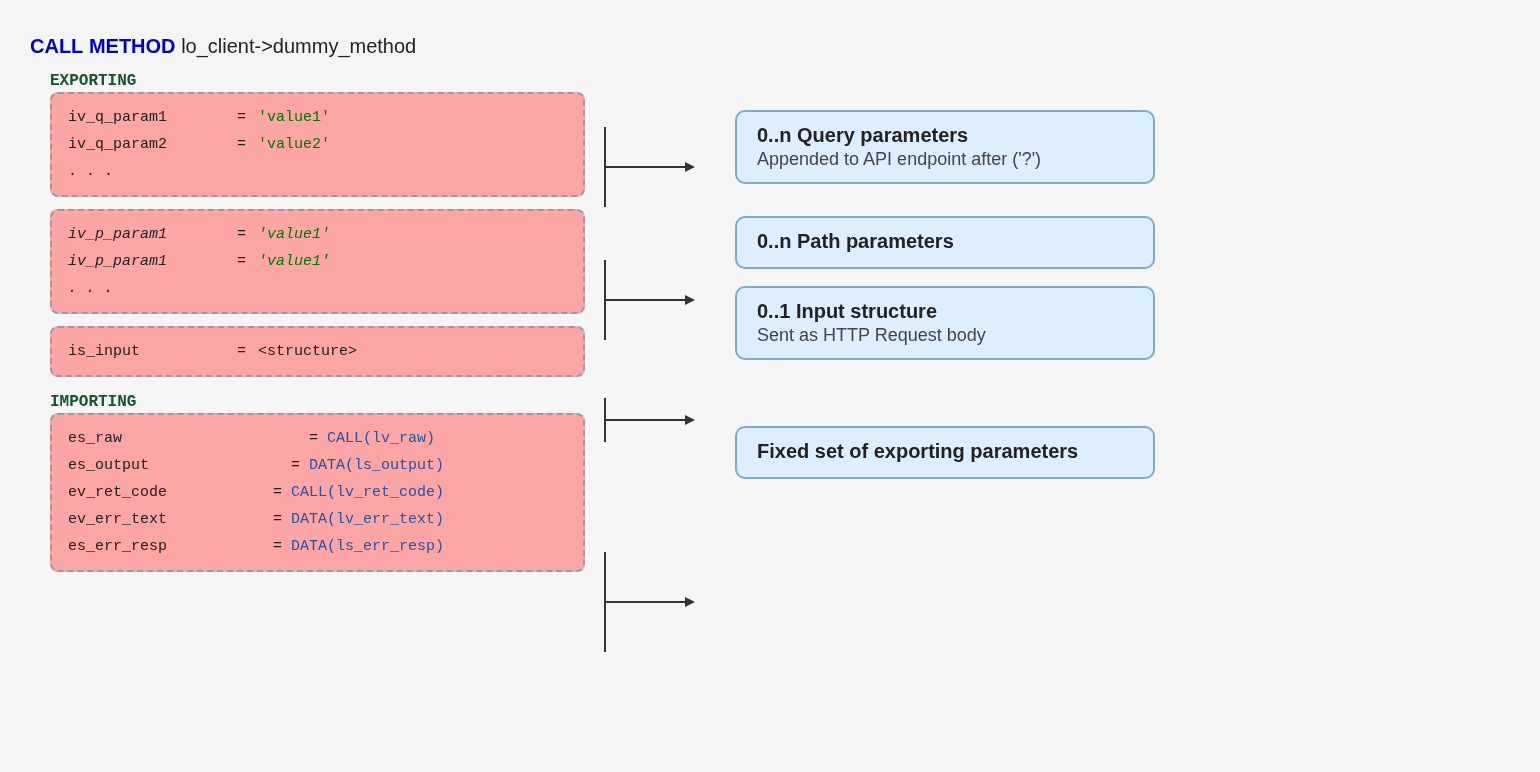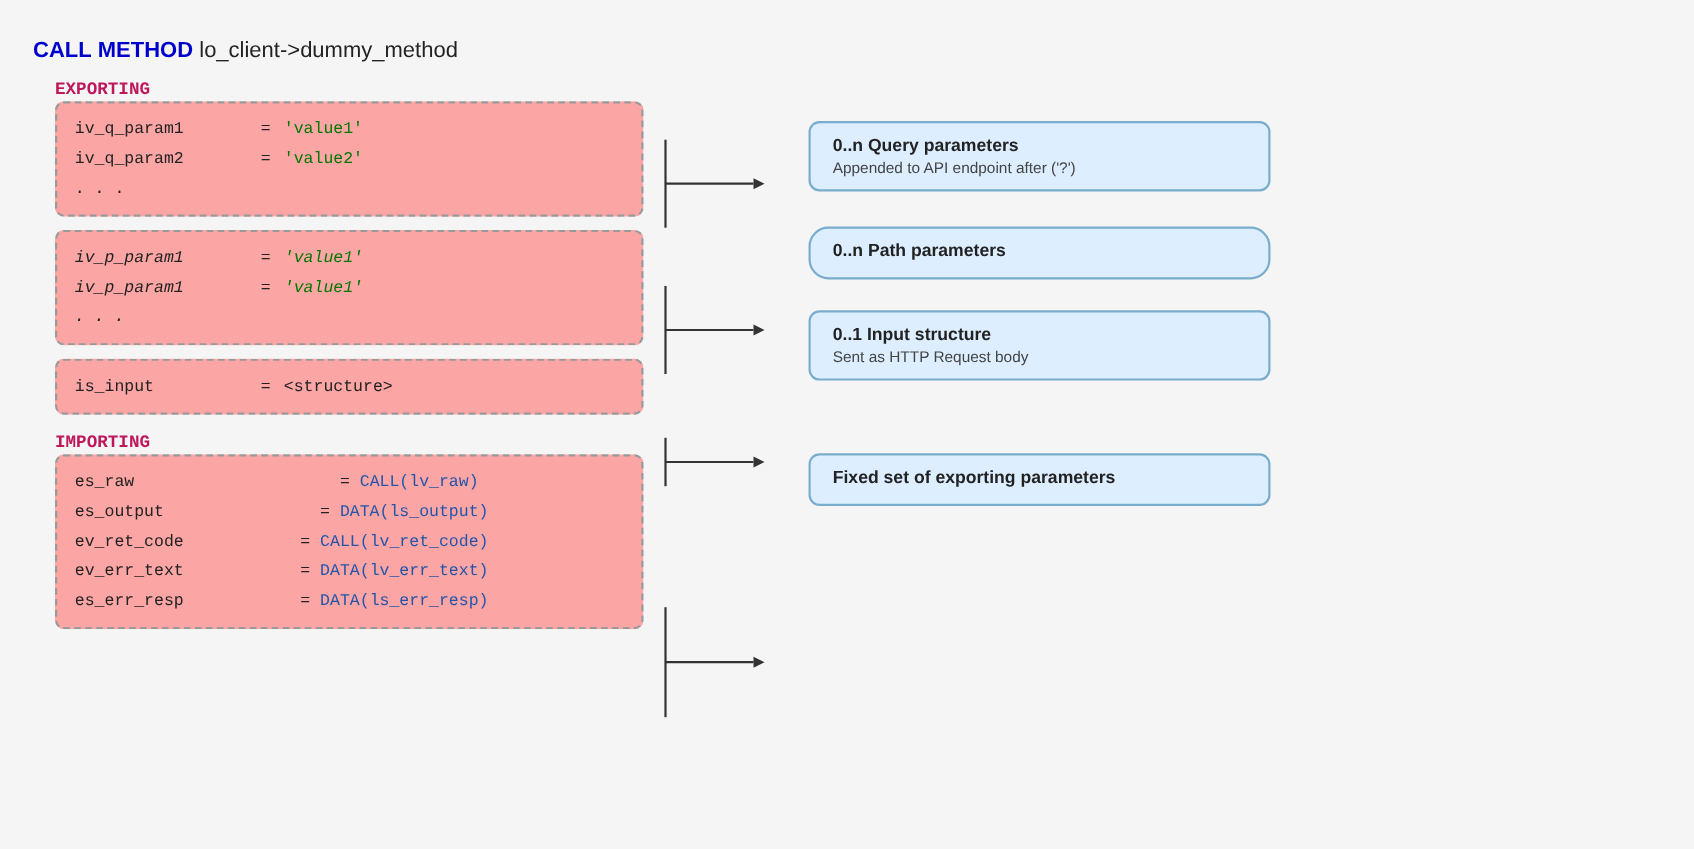--- a/index.html
+++ b/index.html
@@ -29,21 +29,21 @@
 
     .kw-blue { color: #0000cc; font-weight: bold; }
     .kw-call { color: #0000cc; font-weight: bold; }
     .text-plain { color: #222; }
     .text-green { color: #007700; }
     .text-blue-val { color: #2255aa; }
 
     .section-keyword {
       font-family: 'Courier New', Courier, monospace;
       font-size: 16px;
-      color: #be185d;
+      color: #14532d;
       font-weight: bold;
       margin-left: 20px;
       margin-bottom: 2px;
       margin-top: 4px;
     }
 
     .dashed-box {
       border: 2px dashed #999;
       border-radius: 8px;
       padding: 10px 16px;
@@ -77,27 +77,27 @@
       border: 2px solid #7aadcc;
       border-radius: 10px;
       padding: 12px 20px;
       min-width: 320px;
       max-width: 420px;
       font-family: Arial, sans-serif;
     }
 
     .annotation-box .title {
       font-weight: bold;
-      font-size: 16px;
+      font-size: 20px;
       color: #222;
       margin-bottom: 2px;
     }
 
     .annotation-box .subtitle {
-      font-size: 14px;
+      font-size: 18px;
       color: #444;
     }
 
     .whole-layout {
       display: flex;
       flex-direction: row;
       align-items: flex-start;
       margin-top: 4px;
     }
 
@@ -232,21 +232,21 @@
       </svg>
     </div>
 
     <div class="right-col">
 
       <div class="annotation-box" style="margin-top: 42px; margin-bottom: 32px;">
         <div class="title">0..n Query parameters</div>
         <div class="subtitle">Appended to API endpoint after ('?')</div>
       </div>
 
-      <div class="annotation-box" style="margin-bottom: 28px; border-radius: 18px;">
+      <div class="annotation-box" style="margin-bottom: 17px;">
         <div class="title">0..n Path parameters</div>
       </div>
 
       <div class="annotation-box" style="margin-bottom: 56px;">
         <div class="title">0..1 Input structure</div>
         <div class="subtitle">Sent as HTTP Request body</div>
       </div>
 
       <div class="annotation-box" style="margin-top: 10px;">
         <div class="title">Fixed set of exporting parameters</div>

